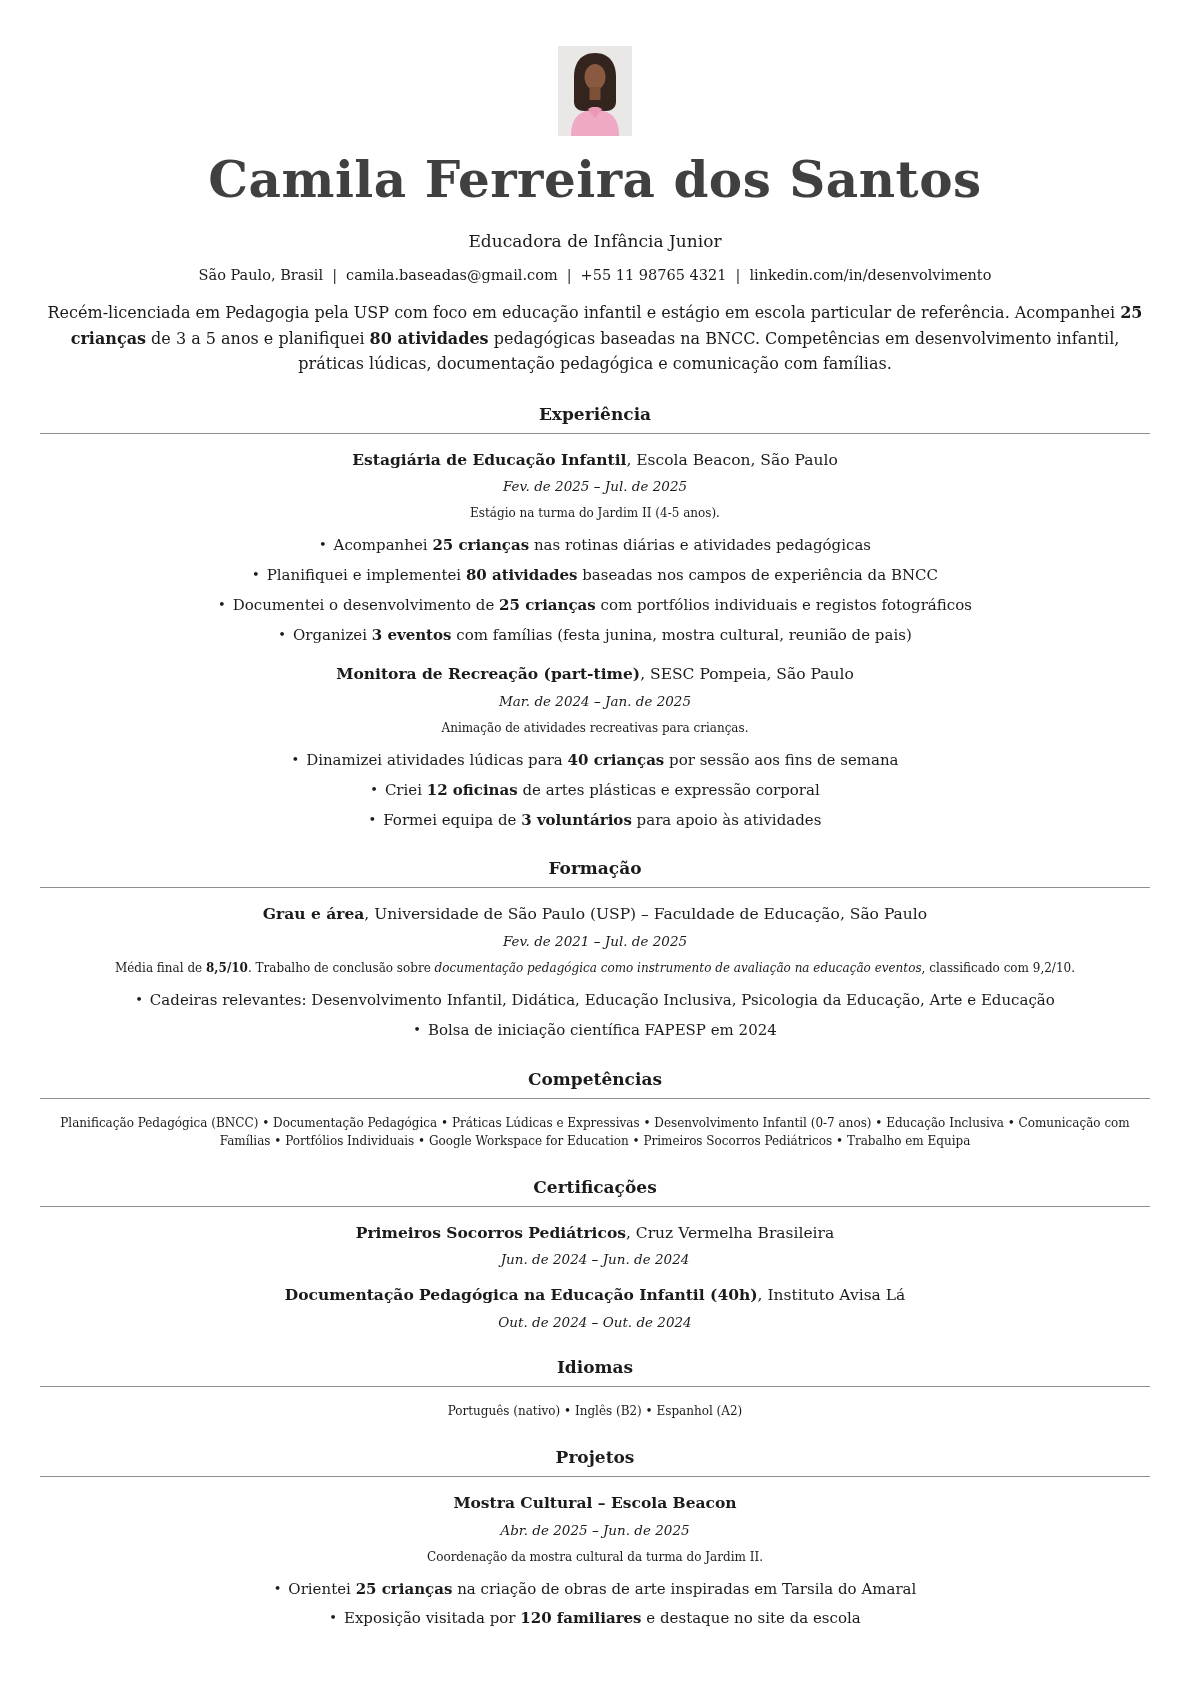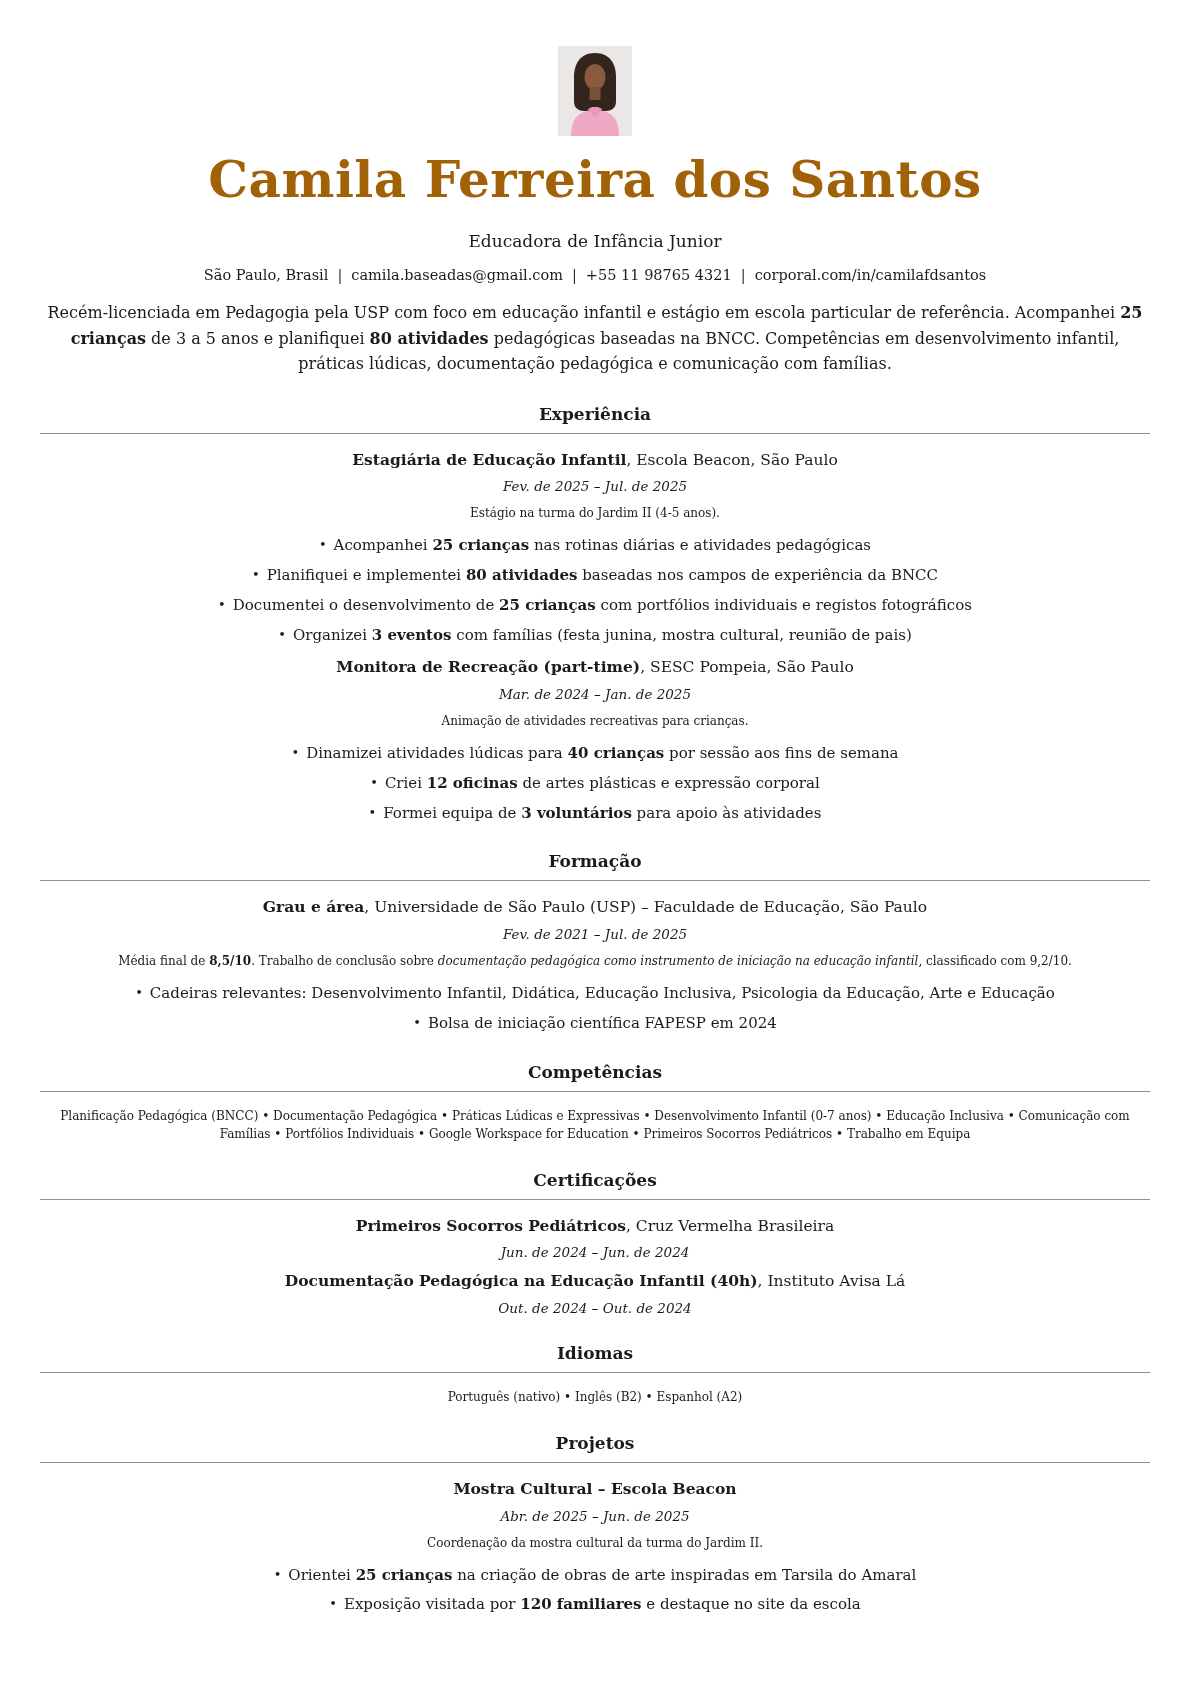--- a/index.html
+++ b/index.html
@@ -1,28 +1,28 @@
 <!DOCTYPE html>
 <html><head>
 <meta charset="utf-8">
 <style>
   html,body{margin:0;padding:0;background:#ffffff;}
   body{color:#1b1b1b;font-family:"DejaVu Serif","Liberation Serif",serif;}
   .page{width:1190px;min-height:1683px;margin:0 auto;position:relative;box-sizing:border-box;
         padding:46px 40px 70px;text-align:center;background:#ffffff;}
   .photo{width:74px;height:90px;display:block;margin:0 auto;}
-  .name{font-size:50px;font-weight:700;margin:14px 0 0;letter-spacing:.5px;color:#a16207;}
+  .name{font-size:50px;font-weight:700;margin:14px 0 0;letter-spacing:.5px;color:#404040;}
   .job-title{font-size:17px;font-weight:400;margin-top:22px;}
   .contact{font-size:14.5px;margin-top:16px;}
   .contact .sep{margin:0 9px;color:#2a2a2a;}
   .summary{font-size:16px;line-height:1.6;margin-top:17px;}
   .section{margin-top:27px;}
   .section-heading{font-size:17px;font-weight:700;margin:0 0 9px;}
   .rule{height:1px;background:#8f8f8f;margin:0 0 15px;}
-  .entry-title{font-size:15.5px;margin-top:10px;line-height:1.4;}
+  .entry-title{font-size:15.5px;margin-top:17px;line-height:1.4;}
   .rule + .entry-title, .rule + .para{margin-top:4px;}
   .dates{font-size:13.5px;font-style:italic;margin-top:7px;}
   .para{font-size:12px;margin-top:10px;line-height:1.5;}
   .bullets{margin-top:13px;}
   .bullet{font-size:15px;margin:8px 0;line-height:1.45;}
   .bullet .marker{margin-right:7px;font-size:13px;vertical-align:1px;}
   .b{font-weight:700;}
   .i{font-style:italic;}
 </style>
 </head>
@@ -37,21 +37,21 @@
     <rect x="31.5" y="41" width="11" height="13" fill="#7c4f37"></rect>
     <path d="M13 90 C13 72 21 64 37 64 C53 64 61 72 61 90 Z" fill="#f0a9c4"></path>
     <path d="M30 63 L37 72 L44 63 L40 61 L34 61 Z" fill="#e998b6"></path>
   </svg>
 
   <h1 class="name">Camila Ferreira dos Santos</h1>
 
   <div class="job-title">Educadora de Infância Junior</div>
 
   <div class="contact">
-    <span>São Paulo, Brasil</span><span class="sep">|</span><span>camila.baseadas@gmail.com</span><span class="sep">|</span><span>+55 11 98765 4321</span><span class="sep">|</span><span>corporal.com/in/camilafdsantos</span>
+    <span>São Paulo, Brasil</span><span class="sep">|</span><span>camila.baseadas@gmail.com</span><span class="sep">|</span><span>+55 11 98765 4321</span><span class="sep">|</span><span>linkedin.com/in/desenvolvimento</span>
   </div>
 
   <div class="summary"><span>Recém-licenciada em Pedagogia pela USP com foco em educação infantil e estágio em escola particular de referência. Acompanhei </span><span class="b">25 crianças</span><span> de 3 a 5 anos e planifiquei </span><span class="b">80 atividades</span><span> pedagógicas baseadas na BNCC. Competências em desenvolvimento infantil, práticas lúdicas, documentação pedagógica e comunicação com famílias.</span></div>
 
   <div>
       <section class="section">
         <h2 class="section-heading">Experiência</h2>
         <div class="rule"></div>
         <div class="entry-title"><span class="b">Estagiária de Educação Infantil</span><span>, Escola Beacon, São Paulo</span></div>
         <div class="dates">Fev. de 2025 – Jul. de 2025</div>
@@ -69,21 +69,21 @@
           <div class="bullet"><span class="marker">•</span><span>Dinamizei atividades lúdicas para </span><span class="b">40 crianças</span><span> por sessão aos fins de semana</span></div>
           <div class="bullet"><span class="marker">•</span><span>Criei </span><span class="b">12 oficinas</span><span> de artes plásticas e expressão corporal</span></div>
           <div class="bullet"><span class="marker">•</span><span>Formei equipa de </span><span class="b">3 voluntários</span><span> para apoio às atividades</span></div>
         </div>
       </section>
       <section class="section">
         <h2 class="section-heading">Formação</h2>
         <div class="rule"></div>
         <div class="entry-title"><span class="b">Grau e área</span><span>, Universidade de São Paulo (USP) – Faculdade de Educação, São Paulo</span></div>
         <div class="dates">Fev. de 2021 – Jul. de 2025</div>
-        <div class="para"><span>Média final de </span><span class="b">8,5/10</span><span>. Trabalho de conclusão sobre </span><span class="i">documentação pedagógica como instrumento de iniciação na educação infantil</span><span>, classificado com 9,2/10.</span></div>
+        <div class="para"><span>Média final de </span><span class="b">8,5/10</span><span>. Trabalho de conclusão sobre </span><span class="i">documentação pedagógica como instrumento de avaliação na educação eventos</span><span>, classificado com 9,2/10.</span></div>
         <div class="bullets">
           <div class="bullet"><span class="marker">•</span><span>Cadeiras relevantes: Desenvolvimento Infantil, Didática, Educação Inclusiva, Psicologia da Educação, Arte e Educação</span></div>
           <div class="bullet"><span class="marker">•</span><span>Bolsa de iniciação científica FAPESP em 2024</span></div>
         </div>
       </section>
       <section class="section">
         <h2 class="section-heading">Competências</h2>
         <div class="rule"></div>
         <div class="para">Planificação Pedagógica (BNCC) • Documentação Pedagógica • Práticas Lúdicas e Expressivas • Desenvolvimento Infantil (0-7 anos) • Educação Inclusiva • Comunicação com Famílias • Portfólios Individuais • Google Workspace for Education • Primeiros Socorros Pediátricos • Trabalho em Equipa</div>
       </section>

